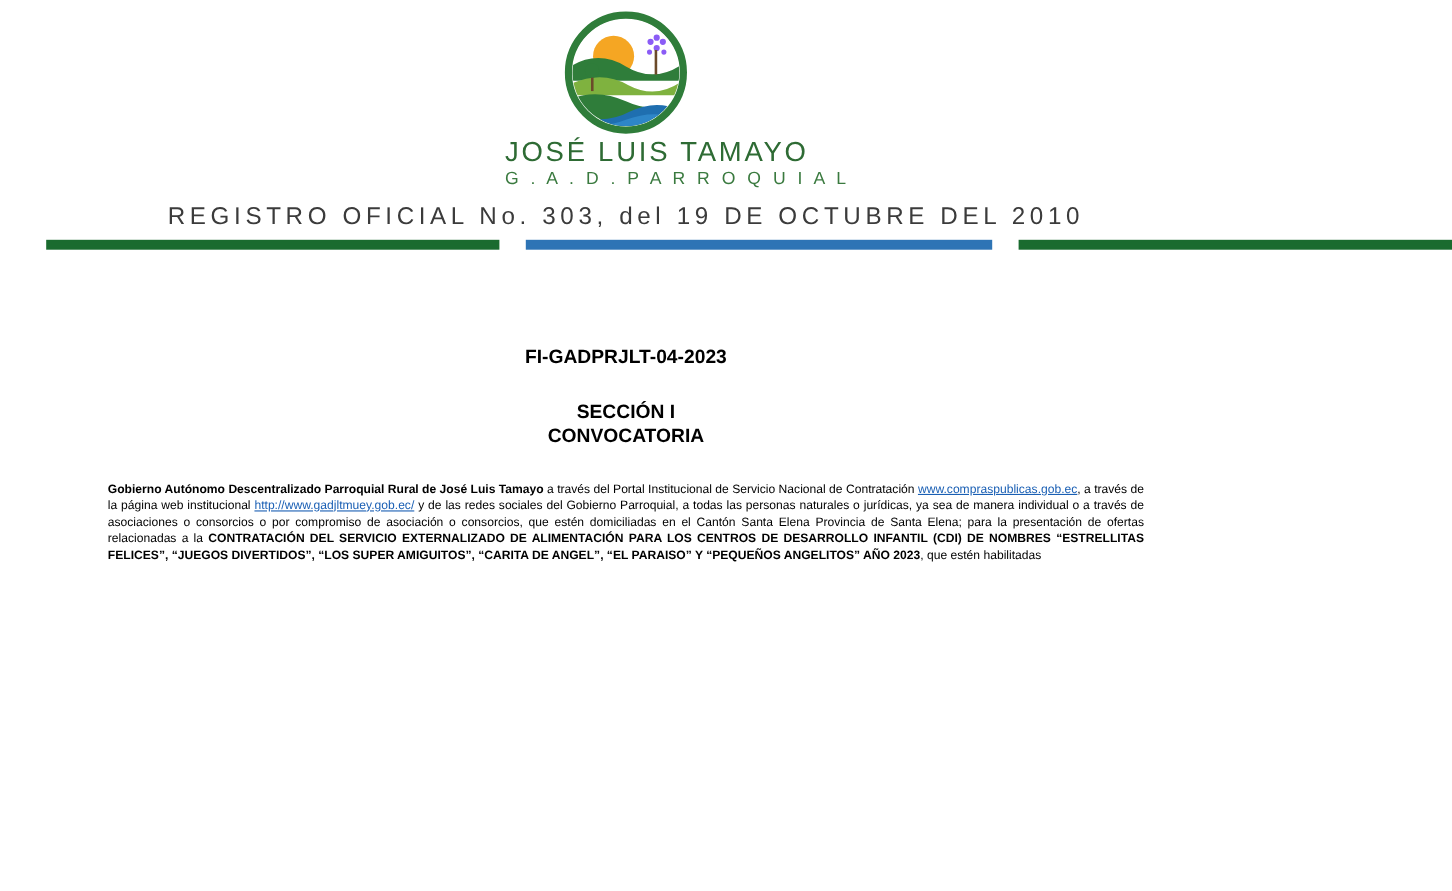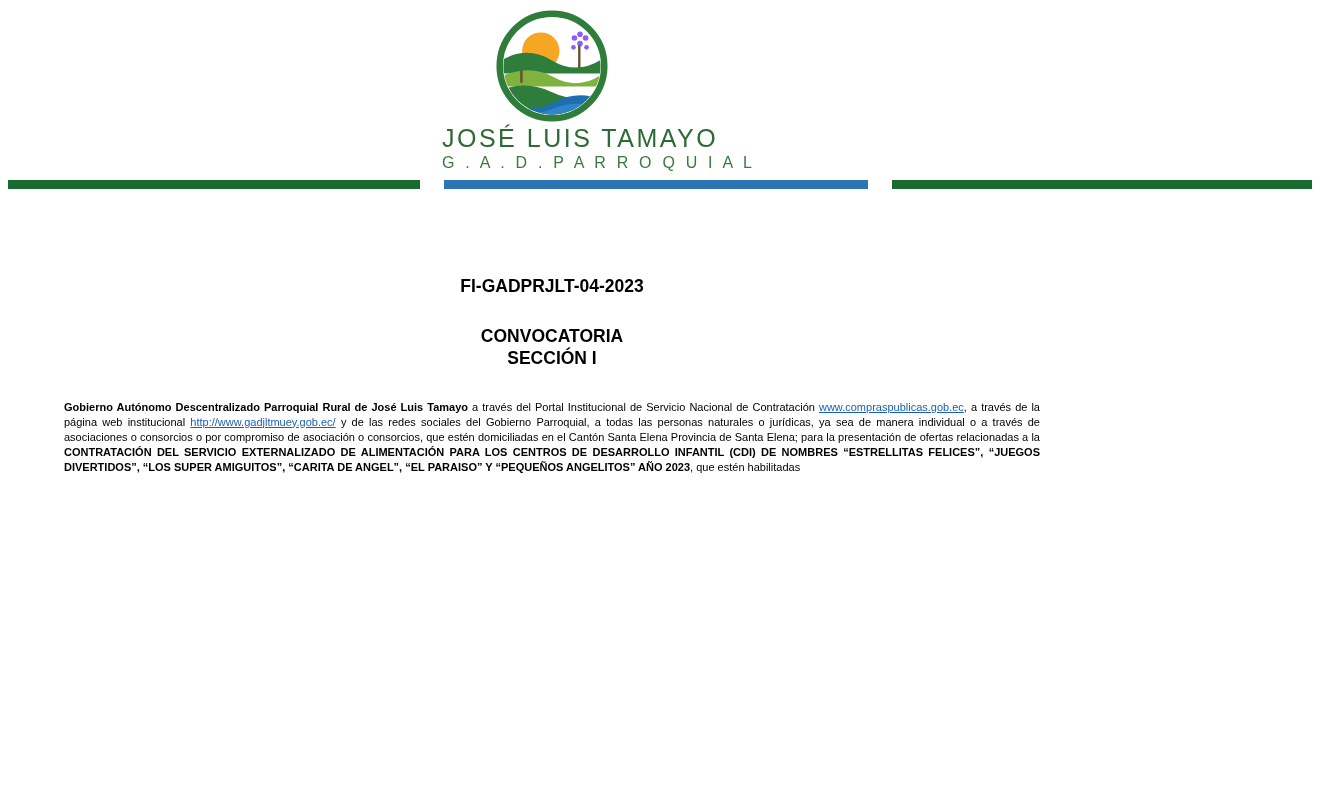--- a/index.html
+++ b/index.html
@@ -12,20 +12,21 @@
     height: 810px;
     font-family: "Liberation Sans", sans-serif;
     color: #000000;
     overflow: hidden;
   }
   .page {
     position: relative;
     width: 1104px;
     height: 810px;
     box-sizing: border-box;
+    padding-left: 34px;
   }
 
   
   .letterhead {
     padding-top: 10px;
     text-align: center;
   }
   .logo-wrap {
     display: block;
     margin: 0 auto;
@@ -137,35 +138,36 @@
           </g>
           <rect x="88" y="38" width="2.5" height="24" fill="#6b4a2a"></rect>
           <rect x="26" y="62" width="2.5" height="16" fill="#6b4a2a"></rect>
           <circle cx="27" cy="58" r="7" fill="#2f7d3a"></circle>
         </g>
       </svg>
       <div class="logo-name">JOSÉ LUIS TAMAYO</div>
       <div class="logo-sub">G . A . D .   P A R R O Q U I A L</div>
     </div>
 
+    <div class="registro-line">REGISTRO OFICIAL No. 303, del 19 DE OCTUBRE DEL 2010</div>
   </div>
 
   <div class="rules">
     <div class="rule rule-green-left"></div>
     <div class="rule rule-blue-mid"></div>
     <div class="rule rule-green-right"></div>
   </div>
 
   <div class="doc-body">
 
     <div class="gap-big"></div>
     <div class="gap-big"></div>
     <div class="center-head">FI-GADPRJLT-04-2023</div>
     <div class="gap-big"></div>
+    <div class="center-head">SECCIÓN I</div>
     <div class="center-head">CONVOCATORIA</div>
-    <div class="center-head">SECCIÓN I</div>
 
     <div class="para">
       <b>Gobierno Autónomo Descentralizado Parroquial Rural de José Luis Tamayo</b><span> a través del Portal Institucional de Servicio Nacional de Contratación </span><a class="link" href="#">www.compraspublicas.gob.ec</a><span>, a través de la página web institucional   </span><a class="link" href="#">http://www.gadjltmuey.gob.ec/</a><span>  y de las redes sociales del Gobierno Parroquial, a todas las personas naturales o jurídicas, ya sea de manera individual o a través de asociaciones o consorcios o por compromiso de asociación o consorcios, que estén domiciliadas en el Cantón Santa Elena Provincia de Santa Elena; para la presentación de ofertas relacionadas a la </span><b>CONTRATACIÓN DEL SERVICIO EXTERNALIZADO DE ALIMENTACIÓN PARA LOS CENTROS DE DESARROLLO INFANTIL (CDI) DE NOMBRES “ESTRELLITAS FELICES”, “JUEGOS DIVERTIDOS”, “LOS SUPER AMIGUITOS”, “CARITA DE ANGEL”, “EL PARAISO” Y “PEQUEÑOS ANGELITOS” AÑO 2023</b><span>, que estén habilitadas</span>
     </div>
 
   </div>
 </div>
 
 </body></html>

